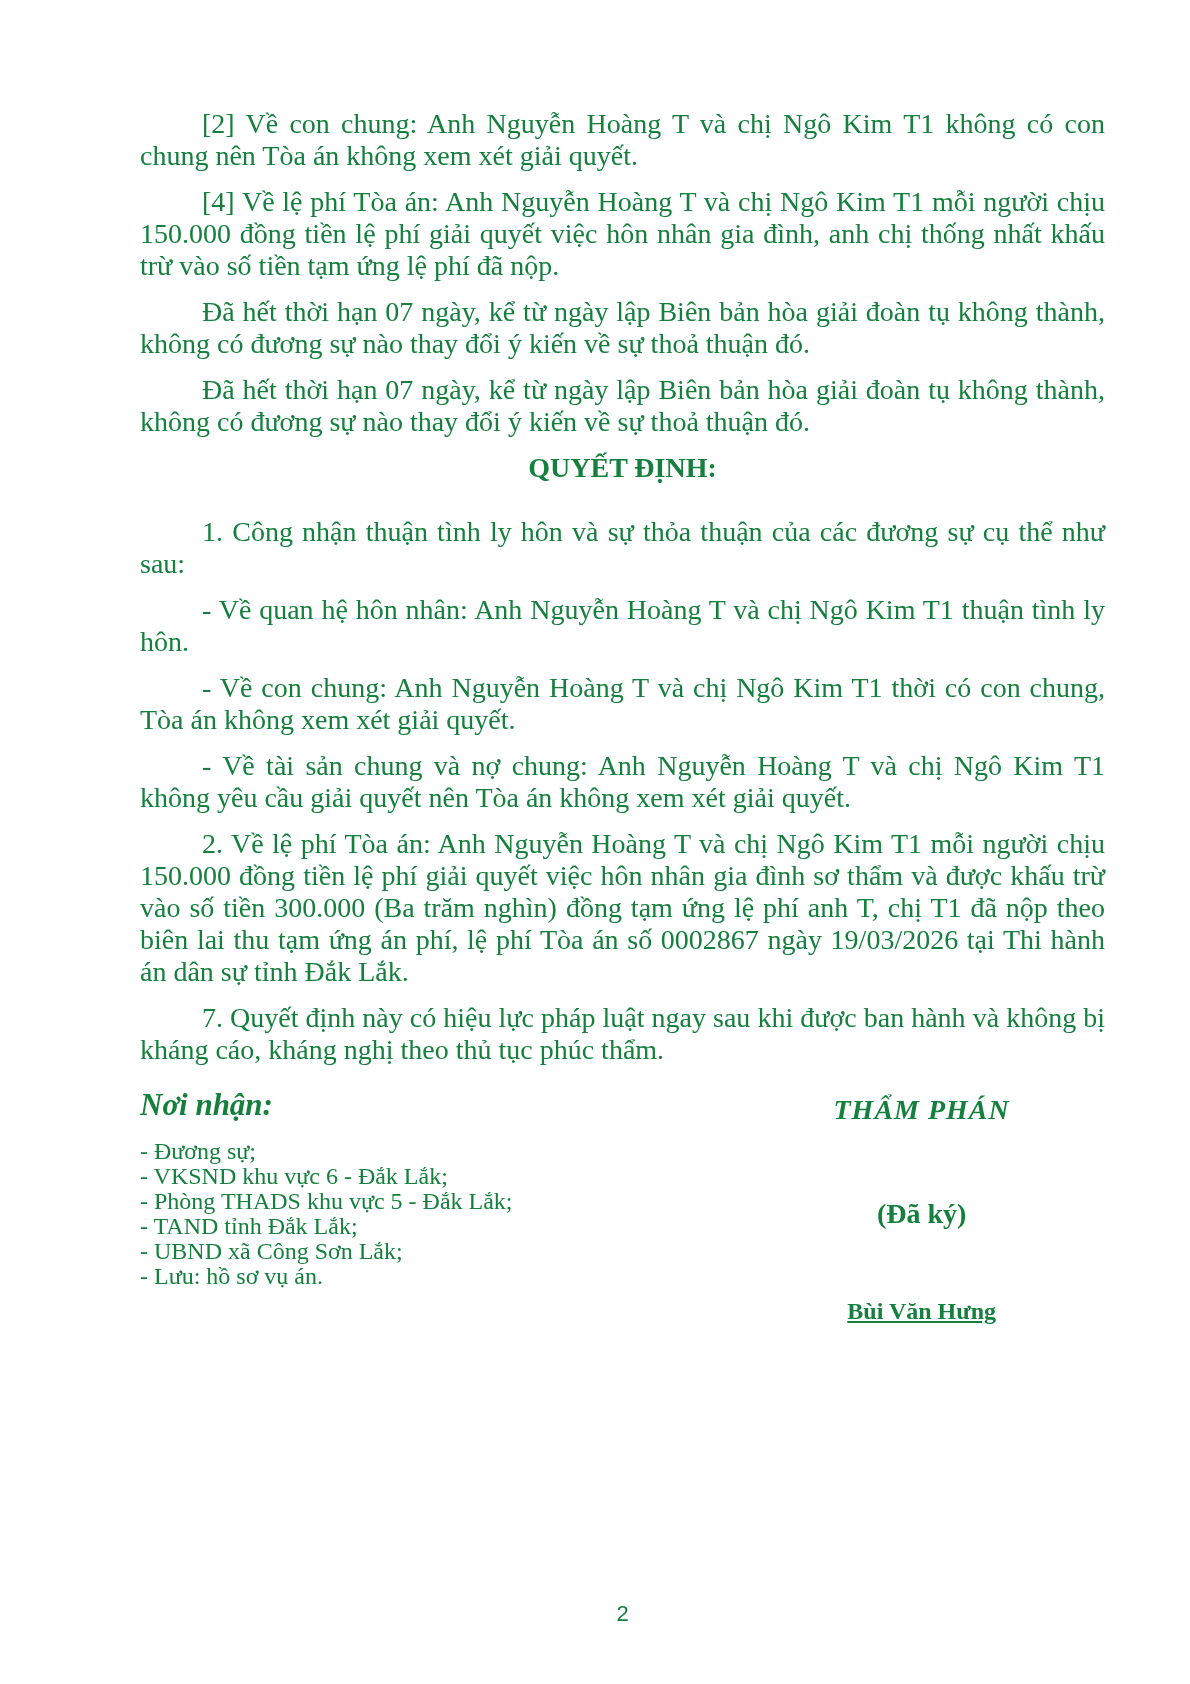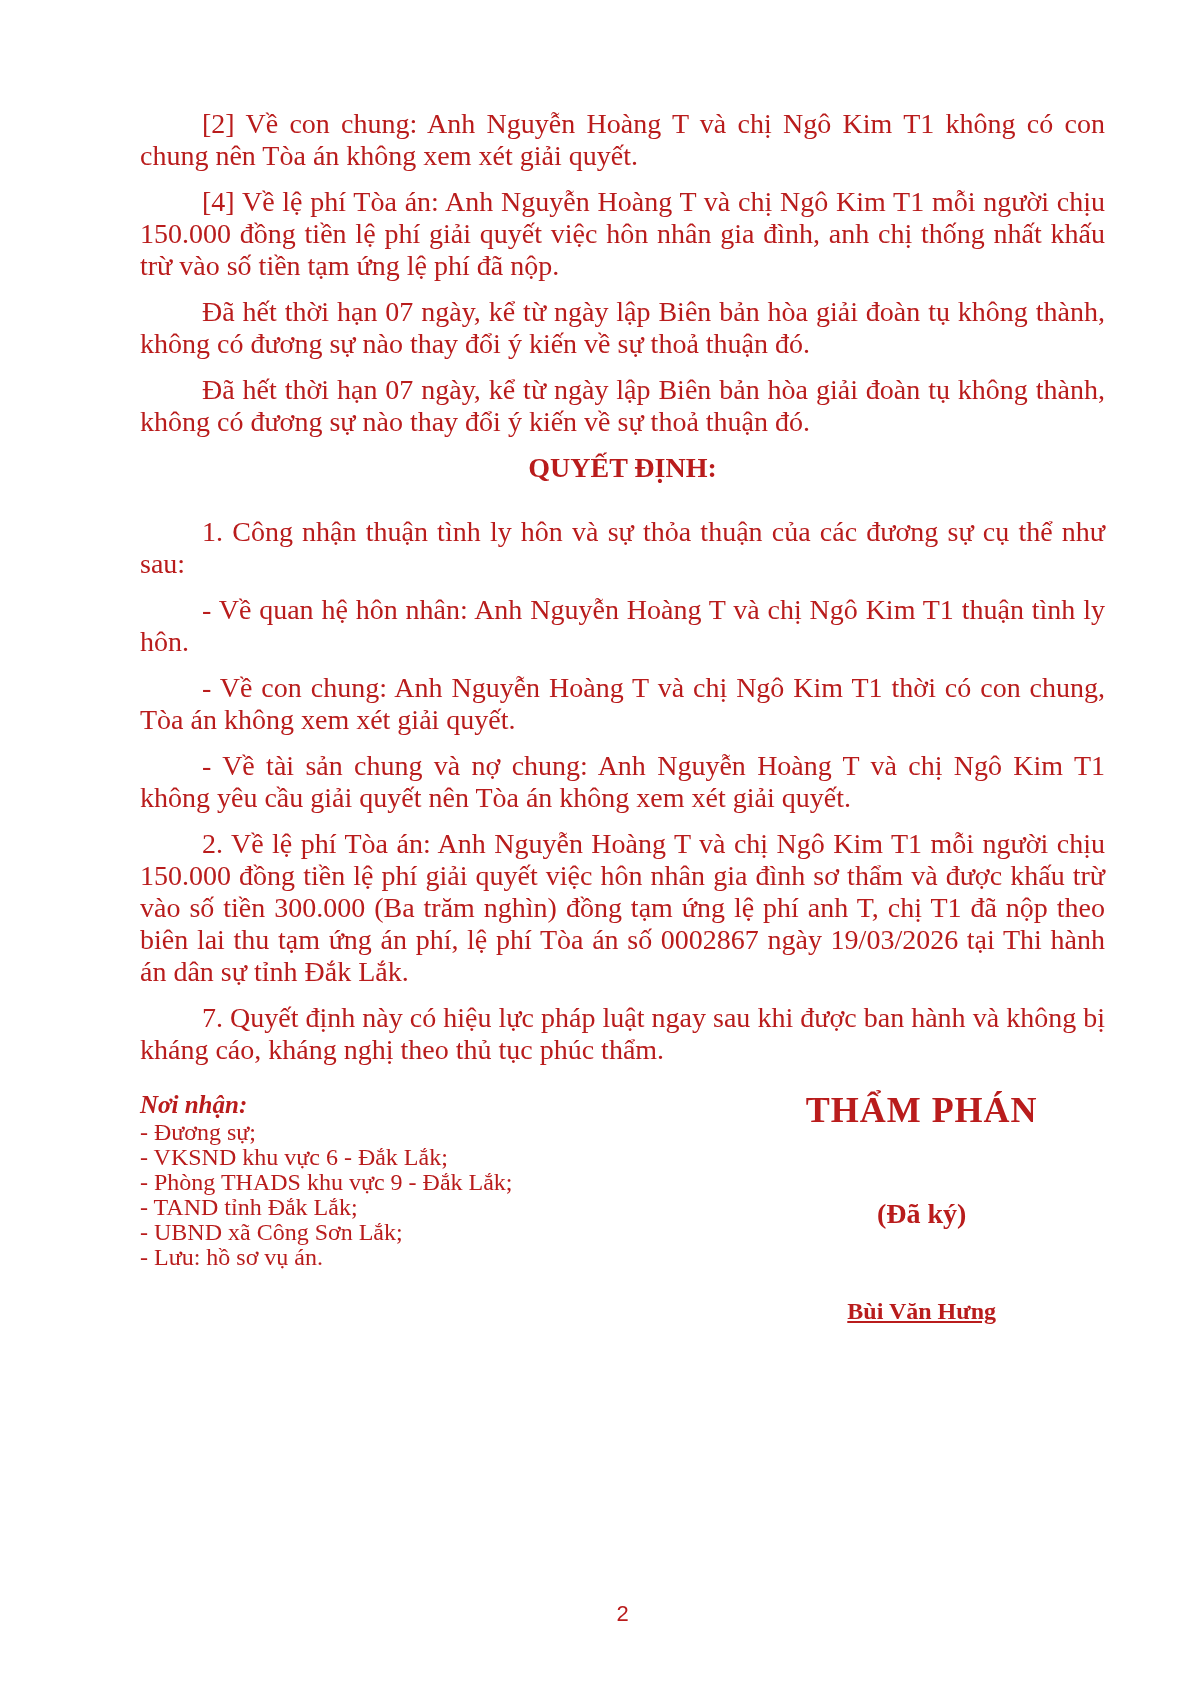--- a/index.html
+++ b/index.html
@@ -2,21 +2,21 @@
 <html lang="vi"><head>
 <meta charset="utf-8">
 <style>
   * { margin: 0; padding: 0; box-sizing: border-box; }
   html, body { background: #ffffff; }
   .page {
     position: relative;
     width: 1190px;
     height: 1684px;
     background: #ffffff;
-    color: #b91c1c;
+    color: #15803d;
     font-family: "Liberation Serif", "DejaVu Serif", serif;
     overflow: hidden;
   }
   .content {
     padding: 108px 85px 0 140px;
   }
   .para {
     font-size: 28px;
     line-height: 32px;
     text-align: justify;
@@ -32,40 +32,41 @@
   }
   .footer {
     display: flex;
     margin-top: 24px;
     align-items: flex-start;
   }
   .recipients {
     width: 62%;
   }
   .recipients-title {
-    font-size: 25px;
+    font-size: 31px;
     line-height: 30px;
     font-weight: bold;
     font-style: italic;
-    margin-bottom: 0;
+    margin-bottom: 19px;
   }
   .recipient-item {
     font-size: 24px;
     line-height: 25px;
   }
   .signature {
     width: 38%;
     text-align: center;
     font-weight: bold;
   }
   .judge-title {
-    font-size: 36px;
+    font-size: 28px;
     line-height: 32px;
     margin-top: 4px;
     letter-spacing: 1px;
+    font-style: italic;
   }
   .signed-note {
     font-size: 28px;
     line-height: 32px;
     margin-top: 72px;
   }
   .judge-name {
     font-size: 24px;
     line-height: 32px;
     margin-top: 65px;
@@ -109,21 +110,21 @@
 
     <p class="para">2. Về lệ phí Tòa án: Anh Nguyễn Hoàng T và chị Ngô Kim T1 mỗi người chịu 150.000 đồng tiền lệ phí giải quyết việc hôn nhân gia đình sơ thẩm và được khấu trừ vào số tiền 300.000 (Ba trăm nghìn) đồng tạm ứng lệ phí anh T, chị T1 đã nộp theo biên lai thu tạm ứng án phí, lệ phí Tòa án số 0002867 ngày 19/03/2026 tại Thi hành án dân sự tỉnh Đắk Lắk.</p>
 
     <p class="para">7. Quyết định này có hiệu lực pháp luật ngay sau khi được ban hành và không bị kháng cáo, kháng nghị theo thủ tục phúc thẩm.</p>
 
     <div class="footer">
       <div class="recipients">
         <div class="recipients-title">Nơi nhận:</div>
         <div class="recipient-item">- Đương sự;</div>
         <div class="recipient-item">- VKSND khu vực 6 - Đắk Lắk;</div>
-        <div class="recipient-item">- Phòng THADS khu vực 9 - Đắk Lắk;</div>
+        <div class="recipient-item">- Phòng THADS khu vực 5 - Đắk Lắk;</div>
         <div class="recipient-item">- TAND tỉnh Đắk Lắk;</div>
         <div class="recipient-item">- UBND xã Công Sơn Lắk;</div>
         <div class="recipient-item">- Lưu: hồ sơ vụ án.</div>
       </div>
       <div class="signature">
         <div class="judge-title">THẨM PHÁN</div>
         <div class="signed-note">(Đã ký)</div>
         <div class="judge-name">Bùi Văn Hưng</div>
       </div>
     </div>

